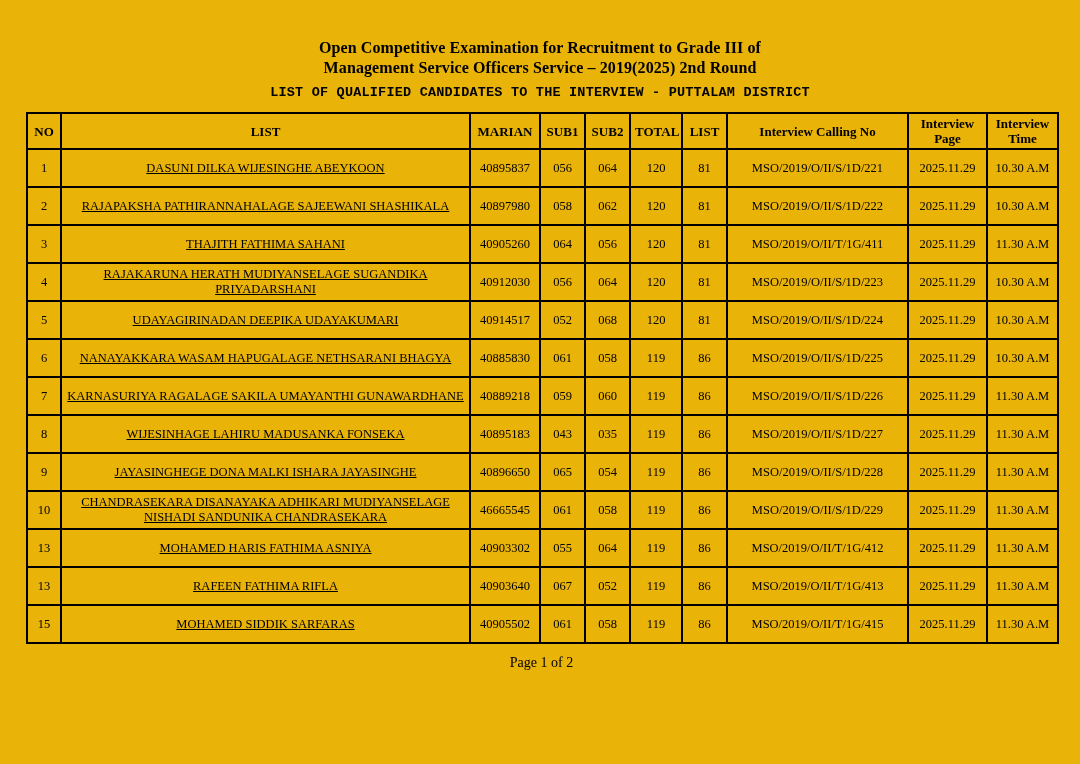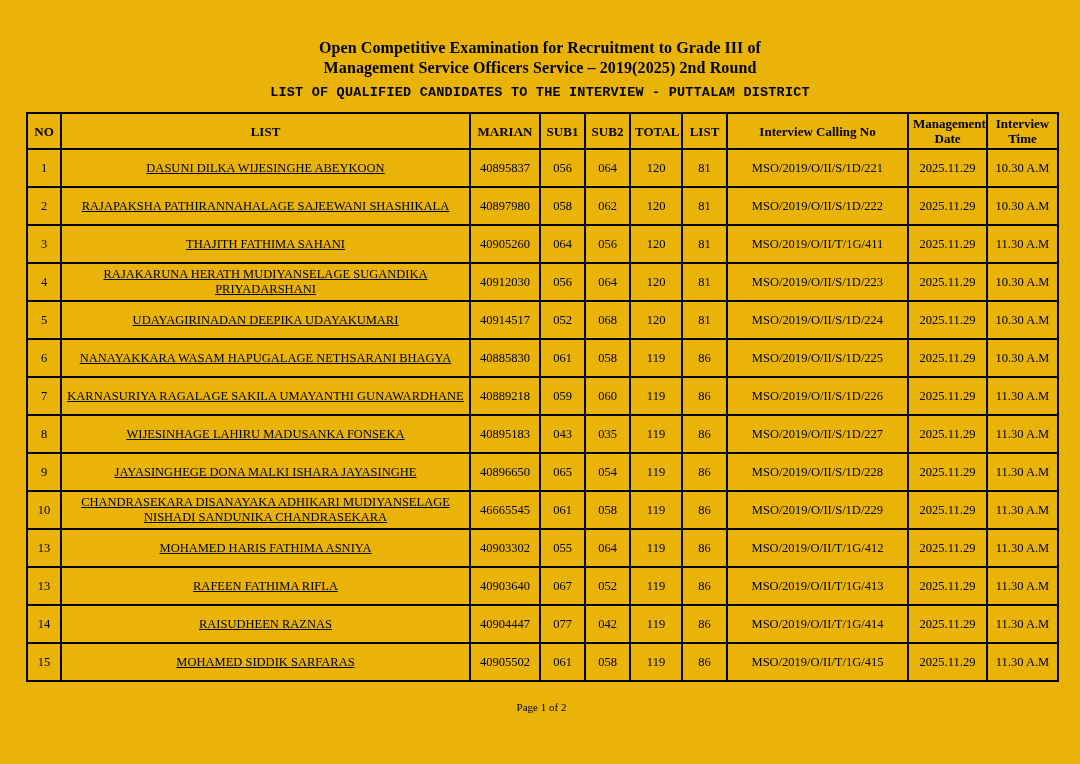--- a/index.html
+++ b/index.html
@@ -68,22 +68,22 @@
   col.c-index { width: 70px; }
   col.c-sub1  { width: 45px; }
   col.c-sub2  { width: 45px; }
   col.c-total { width: 52px; }
   col.c-rank  { width: 45px; }
   col.c-call  { width: 181px; }
   col.c-date  { width: 79px; }
   col.c-time  { width: 71px; }
   .page-footer {
     text-align: center;
-    font-size: 11px;
-    margin-top: 19px;
+    font-size: 14px;
+    margin-top: 11px;
     margin-left: 26px;
     width: 1031px;
   }
 </style>
 </head>
 <body>
 
 <div class="page">
 
   <div class="title-block">
@@ -108,21 +108,21 @@
     <thead>
       <tr>
         <th>NO</th>
         <th>LIST</th>
         <th>MARIAN</th>
         <th>SUB1</th>
         <th>SUB2</th>
         <th>TOTAL</th>
         <th>LIST</th>
         <th>Interview Calling No</th>
-        <th>Management Date</th>
+        <th>Interview Page</th>
         <th>Interview Time</th>
       </tr>
     </thead>
     <tbody>
         <tr>
           <td class="col-no">1</td>
           <td class="col-name">DASUNI DILKA WIJESINGHE ABEYKOON</td>
           <td class="col-index">40895837</td>
           <td class="col-sub1">056</td>
           <td class="col-sub2">064</td>
@@ -258,32 +258,20 @@
           <td class="col-index">40903640</td>
           <td class="col-sub1">067</td>
           <td class="col-sub2">052</td>
           <td class="col-total">119</td>
           <td class="col-rank">86</td>
           <td class="col-calling_no">MSO/2019/O/II/T/1G/413</td>
           <td class="col-date">2025.11.29</td>
           <td class="col-time">11.30 A.M</td>
         </tr>
         <tr>
-          <td class="col-no">14</td>
-          <td class="col-name">RAISUDHEEN RAZNAS</td>
-          <td class="col-index">40904447</td>
-          <td class="col-sub1">077</td>
-          <td class="col-sub2">042</td>
-          <td class="col-total">119</td>
-          <td class="col-rank">86</td>
-          <td class="col-calling_no">MSO/2019/O/II/T/1G/414</td>
-          <td class="col-date">2025.11.29</td>
-          <td class="col-time">11.30 A.M</td>
-        </tr>
-        <tr>
           <td class="col-no">15</td>
           <td class="col-name">MOHAMED SIDDIK SARFARAS</td>
           <td class="col-index">40905502</td>
           <td class="col-sub1">061</td>
           <td class="col-sub2">058</td>
           <td class="col-total">119</td>
           <td class="col-rank">86</td>
           <td class="col-calling_no">MSO/2019/O/II/T/1G/415</td>
           <td class="col-date">2025.11.29</td>
           <td class="col-time">11.30 A.M</td>

